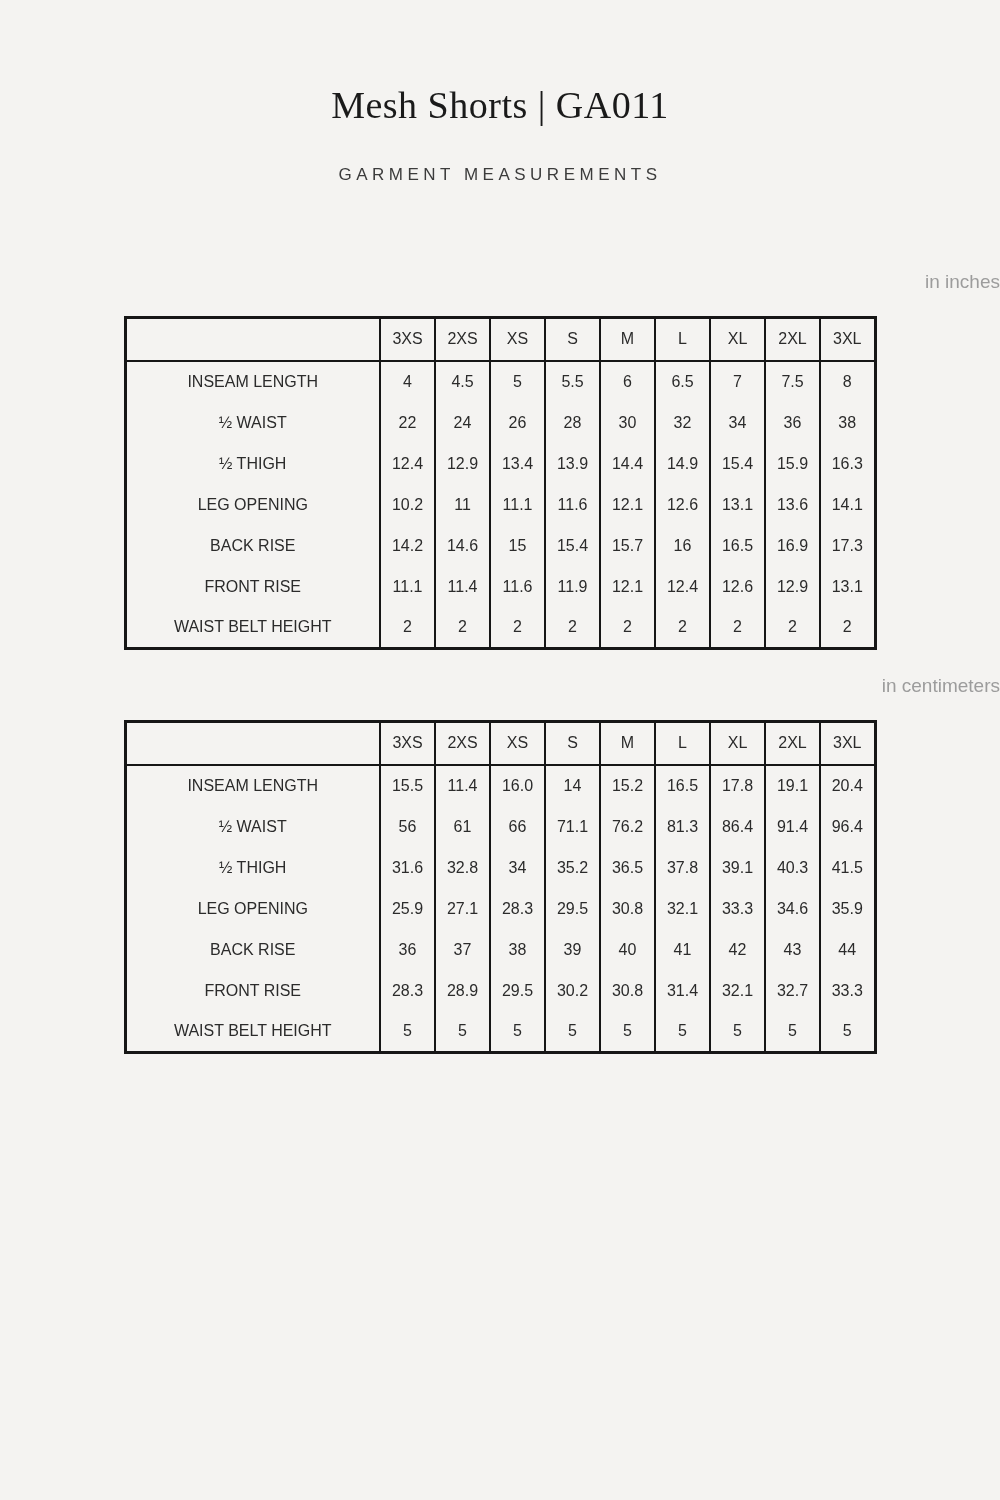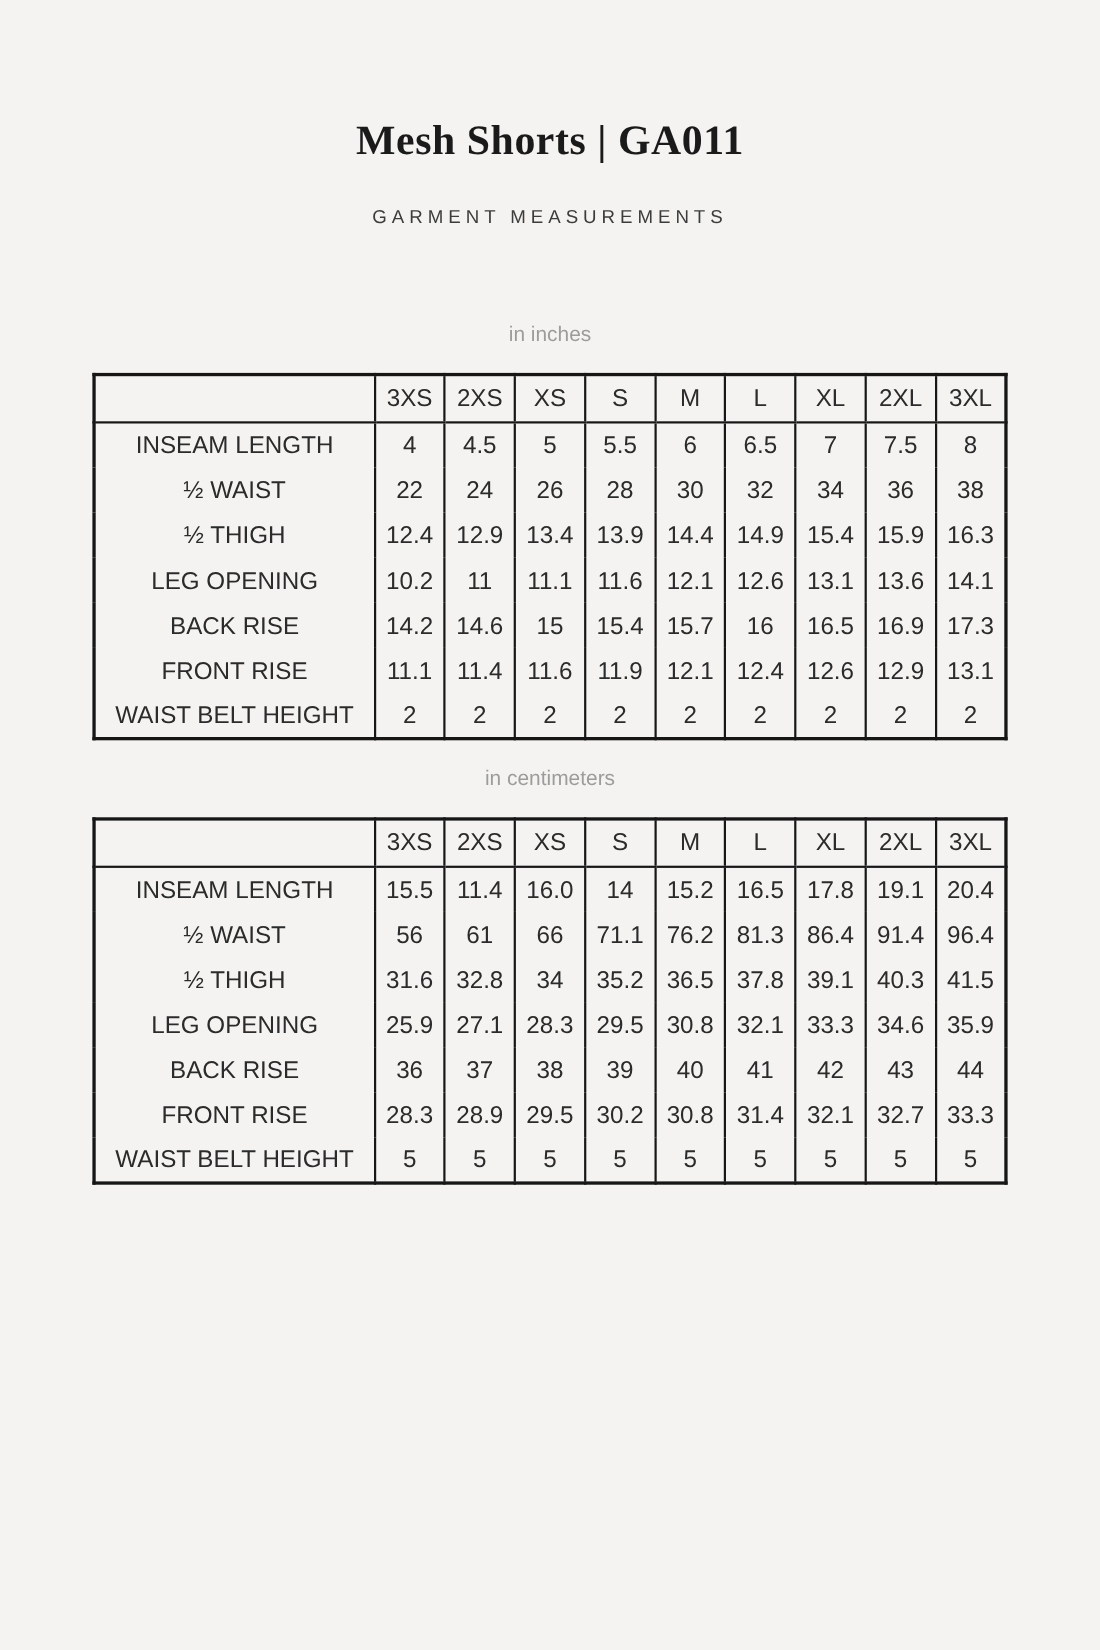--- a/index.html
+++ b/index.html
@@ -14,51 +14,51 @@
   html,body{width:1000px;}
   body{
     width:1000px;height:1500px;
     background:var(--bg);
     font-family:"Liberation Sans",sans-serif;
     color:var(--table-text);
     overflow:hidden;
   }
   .page{width:1000px;height:1500px;}
   .page-title{
-    padding-top:106px;
+    padding-top:83px;
     text-align:center;
     font-family:"Liberation Serif",serif;
-    font-weight:700;
+    font-weight:400;
     font-size:38px;
     line-height:1.2;
     letter-spacing:0.5px;
     color:var(--ink);
   }
   .page-subtitle{
     margin-top:36px;
     text-align:center;
     font-size:17px;
     letter-spacing:4.5px;
     color:var(--subtitle);
   }
   .tables-wrap{width:1000px;}
   .unit-label{
-    text-align:center;
+    text-align:right;
     font-size:19px;
     color:var(--muted);
   }
   .table-block:first-child .unit-label{margin-top:86px;}
   .table-block + .table-block .unit-label{margin-top:25px;}
   table.size-table{
-    width:832px;
+    width:753px;
     margin:23px auto 0 auto;
     border-collapse:collapse;
     table-layout:fixed;
     border:3px solid var(--border);
-    font-size:22px;
+    font-size:16px;
     color:var(--table-text);
   }
   table.size-table th, table.size-table td{
     border-left:2px solid var(--border);
     text-align:center;
     vertical-align:middle;
     font-weight:normal;
     padding:0;
   }
   table.size-table th:first-child, table.size-table td:first-child{border-left:none;}

